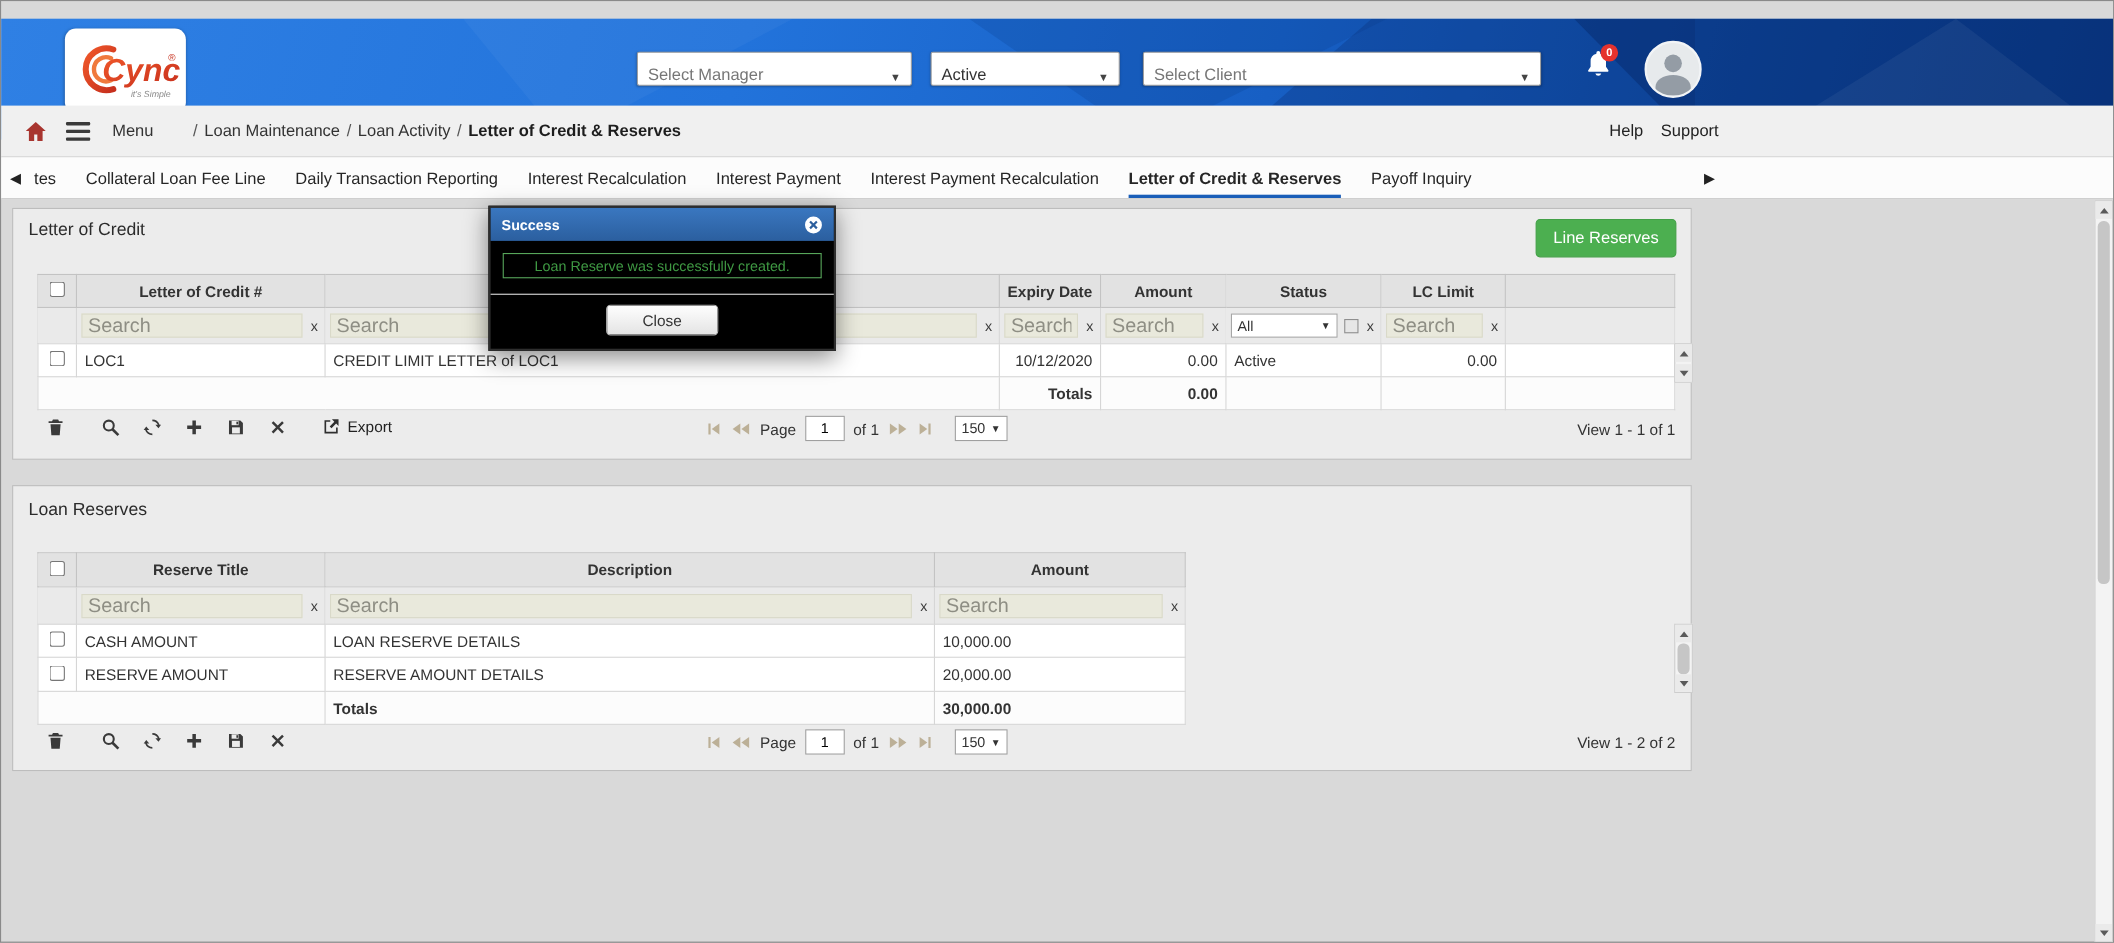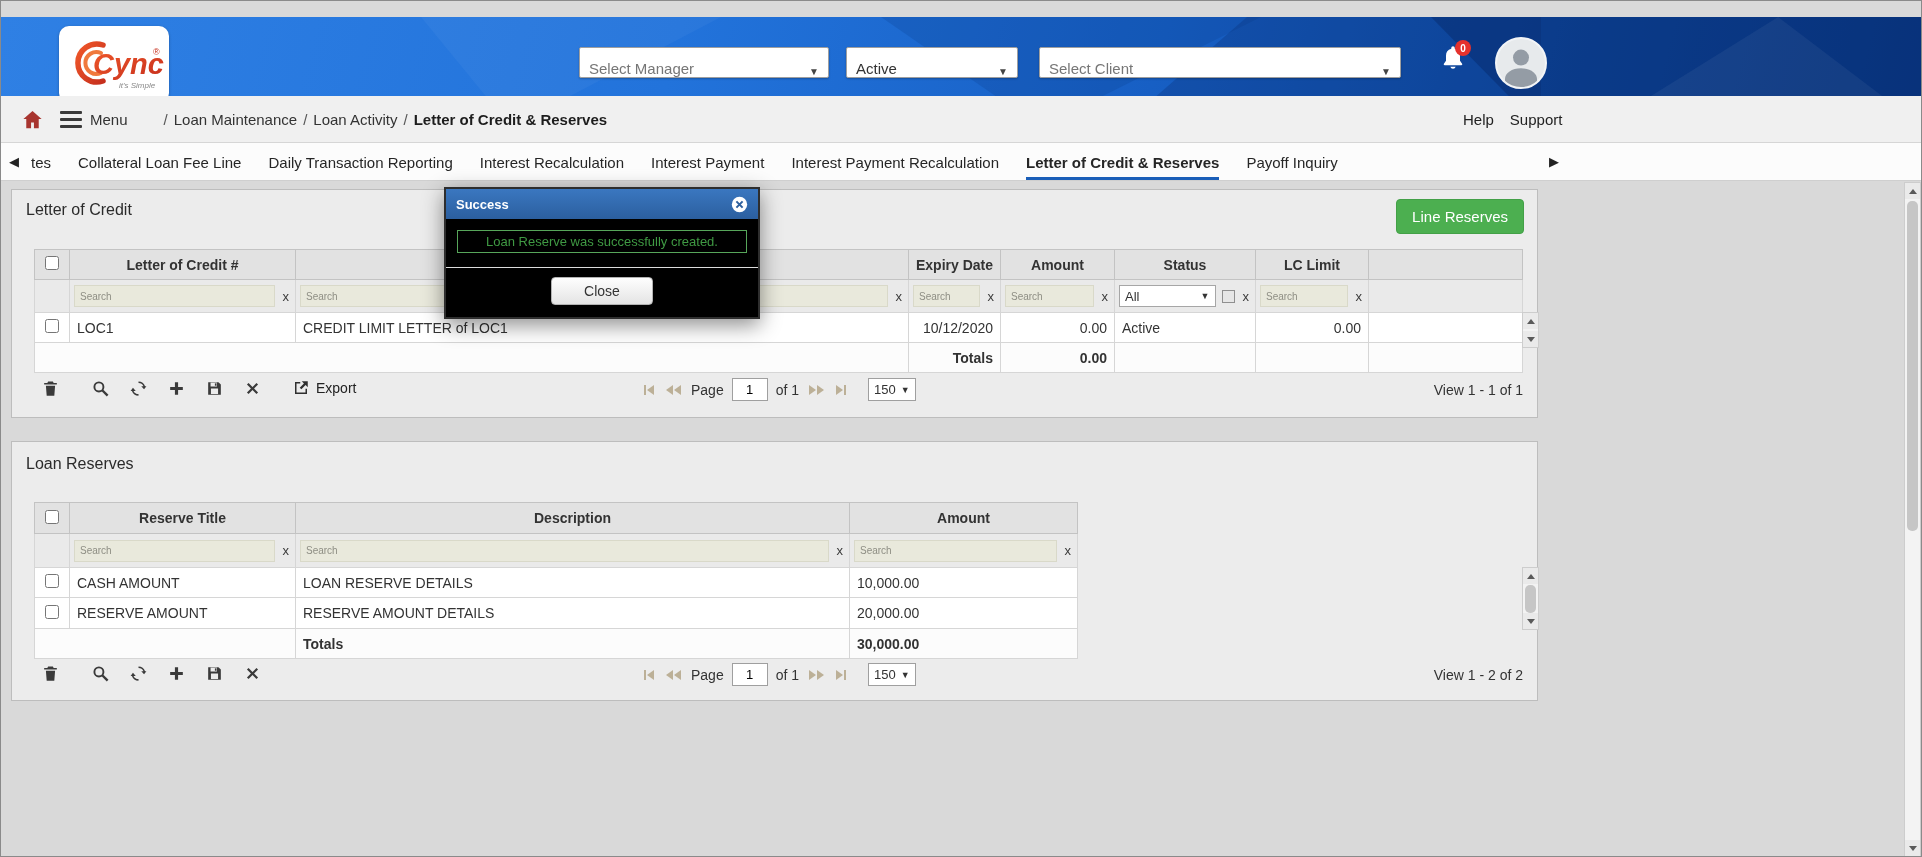--- a/index.html
+++ b/index.html
@@ -58,21 +58,21 @@
   
   table.grid{position:absolute;left:22px;border-collapse:collapse;table-layout:fixed;font-size:14px;color:#333;background:#fff;border:1px solid #c3c3c3}
   .grid th{background:#e2e2e2;font-weight:bold;border:1px solid #c3c3c3;height:30px;text-align:center;font-size:14px;padding:0 4px;overflow:hidden;white-space:nowrap}
   .grid td{border:1px solid #d6d6d6;height:30px;padding:0 7px;overflow:hidden;white-space:nowrap;background:#fff}
   .grid tr.search-row td{background:#eaeaea;height:33px;padding:0 4px}
   .grid tr.total-row td{font-weight:bold;background:#fcfcfc}
   .grid td.num{text-align:right}
   .cb{width:14px;height:14px;cursor:pointer}
   .th-cb{text-align:center}
   .s-wrap{display:flex;align-items:center;gap:6px;height:100%}
-  .s-input{flex:1;height:22px;min-width:0;background:#e9e9dc;border:1px solid #d9d9c9;font-size:10px;color:#333;padding:0 5px;font-family:inherit}
+  .s-input{flex:1;height:22px;min-width:0;background:#e9e9dc;border:1px solid #d9d9c9;font-size:18px;color:#333;padding:0 5px;font-family:inherit}
   .s-input::placeholder{color:#8e8e84}
   .s-clear{font-size:13px;color:#3c3c3c;cursor:pointer;padding:0 2px}
   .mini-select{flex:1;height:22px;background:#fff;border:1px solid #a6a6a6;display:flex;justify-content:space-between;align-items:center;padding:0 5px;font-size:13px;cursor:pointer}
   .op-btn{width:13px;height:13px;border:1px solid #8f8f8f;background:#e6e6e6;cursor:pointer;flex:none}
 
   
   .gridbar-icons{position:absolute;left:26px;display:flex;align-items:center}
   .tool{width:24px;height:24px;display:flex;align-items:center;justify-content:center;margin-right:14px;cursor:pointer}
   .tool svg{width:19px;height:19px;fill:#3a3a3a}
   .tool.gap{margin-right:26px}
@@ -168,21 +168,21 @@
 
   <div class="crumbbar">
     <svg viewBox="0 0 24 24" width="23" height="23" style="margin-left:20px;cursor:pointer">
       <path fill="#a8352f" d="M12 3l9.5 8.5h-3V21h-5v-6h-3v6h-5v-9.5h-3z"></path>
     </svg>
     <div class="burger">
         <i></i>
         <i></i>
         <i></i>
       </div>
-    <span style="margin-left:8px;cursor:pointer">Menu</span>
+    <span style="margin-left:20px;cursor:pointer">Menu</span>
     <span class="crumb-sep" style="margin-left:36px">/</span>
     <span class="crumb">Loan Maintenance</span>
     <span class="crumb-sep">/</span>
     <span class="crumb">Loan Activity</span>
     <span class="crumb-sep">/</span>
     <span class="crumb current">Letter of Credit &amp; Reserves</span>
     <div class="crumb-right">
       <span>Help</span>
       <span>Support</span>
     </div>

